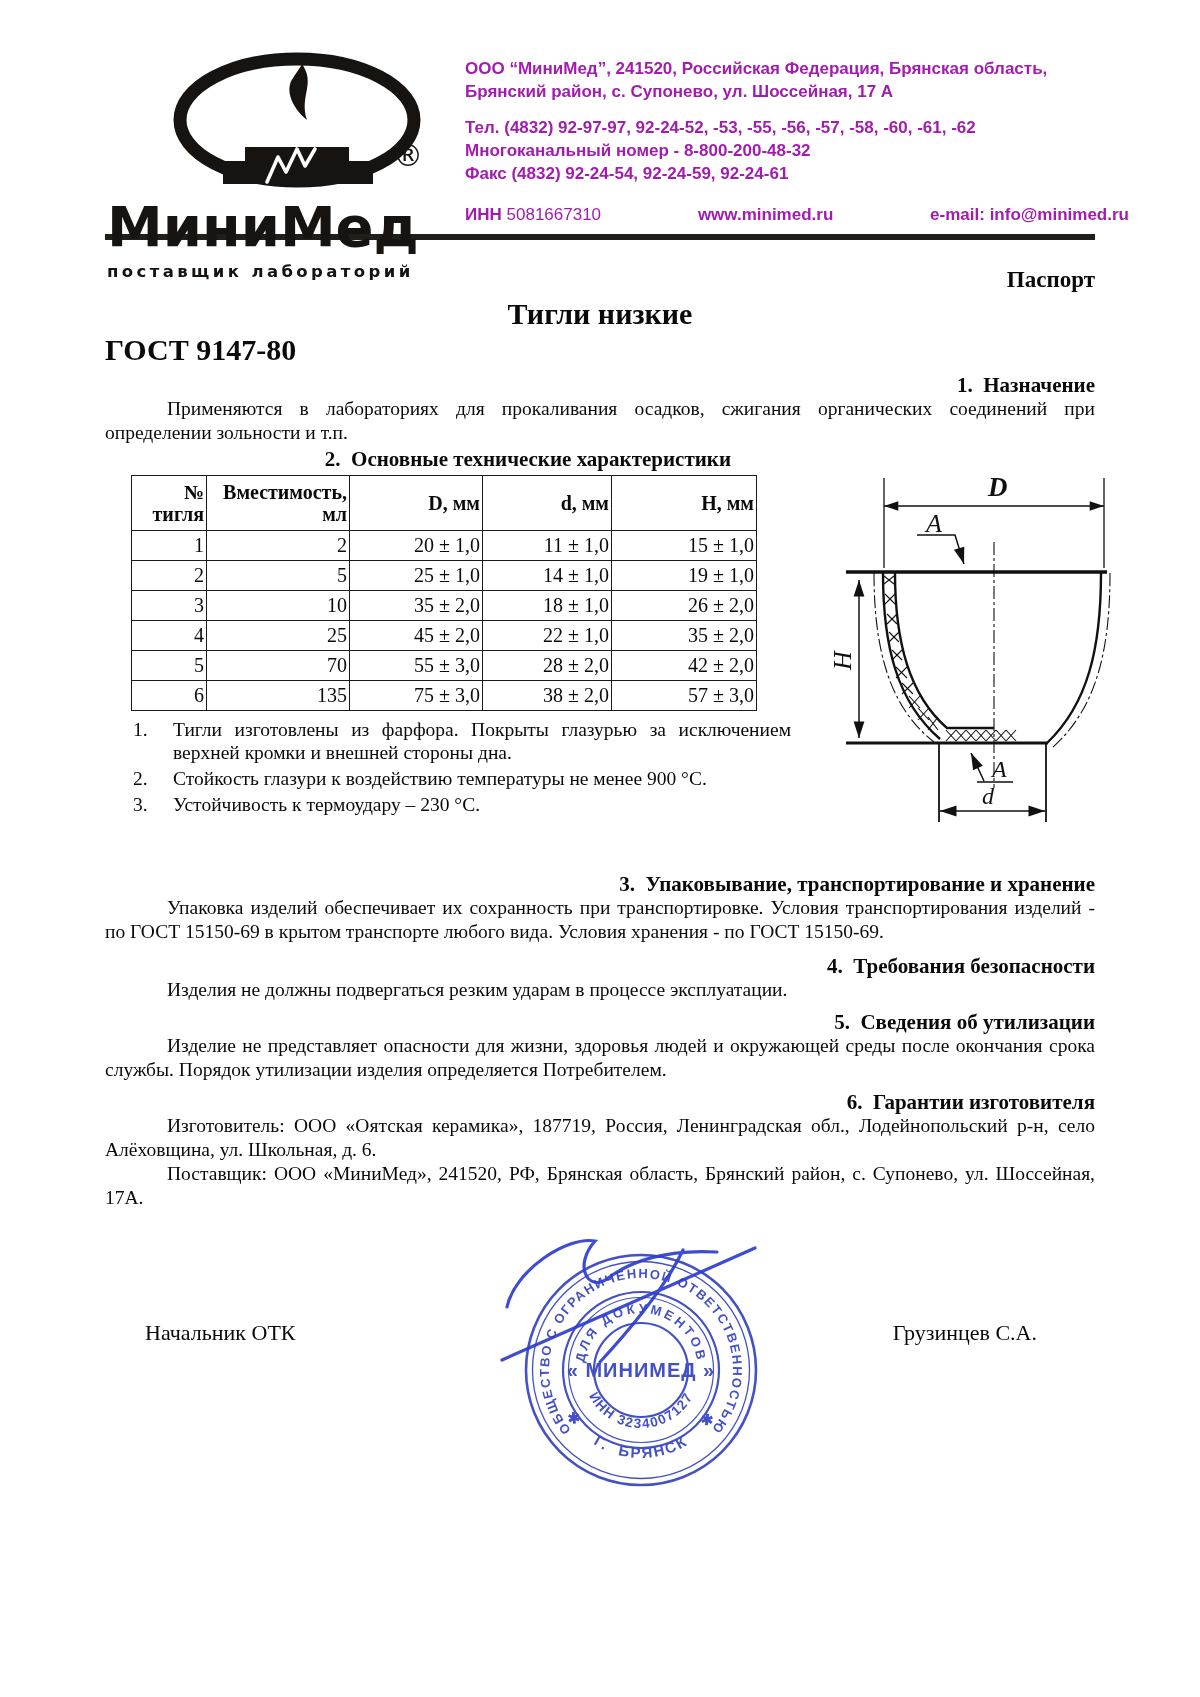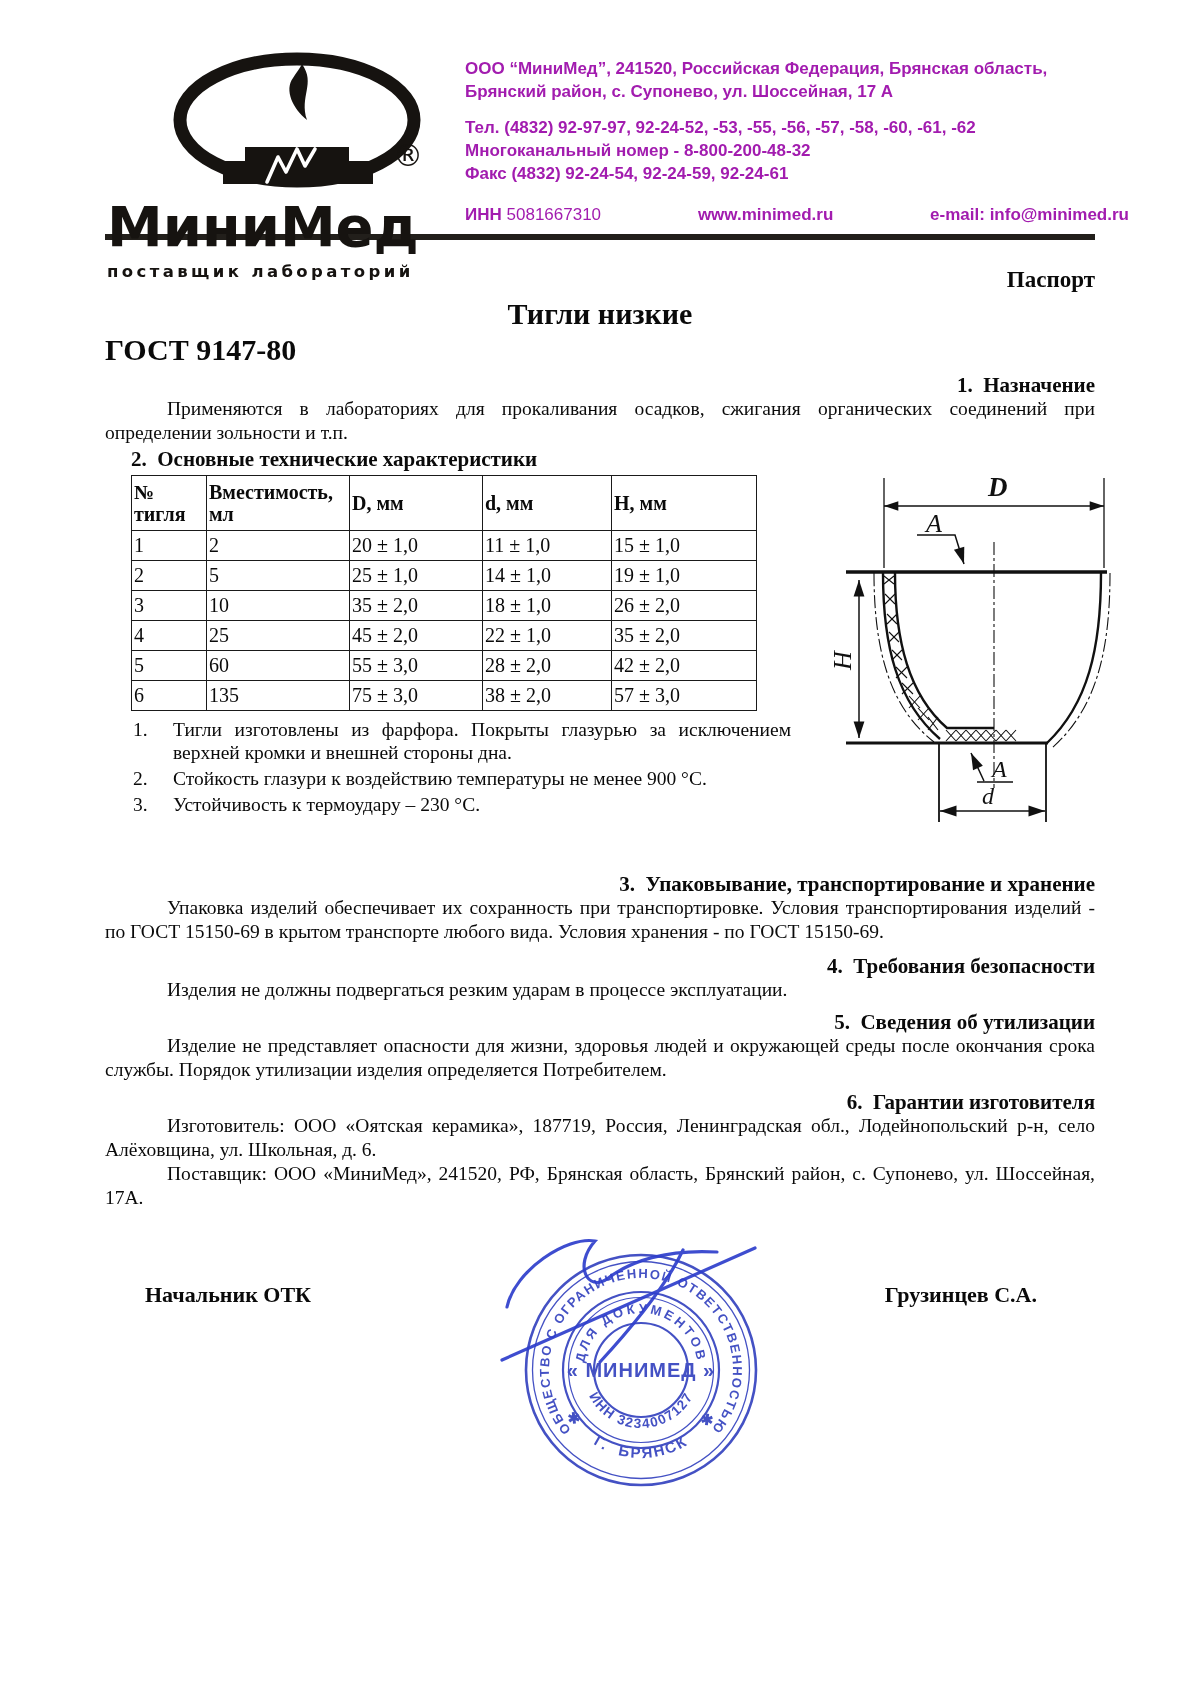--- a/index.html
+++ b/index.html
@@ -19,44 +19,44 @@
   .rule { height:6px; background:#221f1b; }
 
   
   .h-pasport { text-align:right; font-weight:bold; font-size:23px; line-height:26px; margin-top:27px; }
   .h-product { text-align:center; font-weight:bold; font-size:30px; line-height:34px; margin-top:4px; }
   .h-gost    { text-align:left; font-weight:bold; font-size:30px; line-height:34px; margin-top:2px; }
   .sec-h { text-align:right; font-weight:bold; font-size:21px; line-height:24px; margin-top:6px; }
   .para { font-size:19.5px; line-height:24px; text-align:justify; text-indent:62px; margin:0; }
 
   
-  .sec2-h { width:600px; margin:2px 0 0 26px; text-align:left; font-weight:bold; font-size:21px; line-height:24px; }
+  .sec2-h { width:600px; margin:2px 0 0 26px; text-align:right; font-weight:bold; font-size:21px; line-height:24px; }
   table.spec { border-collapse:collapse; table-layout:fixed; width:600px; margin:4px 0 0 26px;
-               font-size:20px; text-align:left; }
+               font-size:20px; text-align:right; }
   table.spec th, table.spec td { border:1.6px solid #1a1a1a; padding:0 2px; }
   table.spec th { font-weight:bold; height:54px; line-height:1.12; }
   table.spec td { height:29px; font-weight:normal; }
   .cw0{width:70px}.cw1{width:138px}.cw2{width:128px}.cw3{width:124px}.cw4{width:140px}
 
   
   .notes { width:658px; margin:7px 0 0 28px; font-size:19.5px; line-height:23px; }
   .note { display:flex; margin-top:3px; }
   .note .num { width:40px; flex:none; }
   .note .txt { flex:1; text-align:justify; }
 
   
   .drawing { position:absolute; left:766px; top:436px; }
   .stampsig { position:absolute; left:455px; top:1212px; }
 
   .sec3 { margin-top:56px; }
   .mt10 { margin-top:10px; } .mt12 { margin-top:8px; }
 
   
-  .sig-row { display:flex; justify-content:space-between; margin-top:72px;
-             padding-left:40px; padding-right:58px; font-weight:bold; font-size:22px;align-items:center; }
+  .sig-row { display:flex; justify-content:space-between; margin-top:110px;
+             padding-left:40px; padding-right:58px; font-weight:normal; font-size:22px;align-items:center; }
 
   svg text { user-select:none; }
 </style>
 </head>
 <body>
 
 <div class="page">
   <div class="content">
 
     <div class="header">
@@ -138,21 +138,21 @@
         </tr>
         <tr>
           <td>4</td>
             <td>25</td>
             <td>45 ± 2,0</td>
             <td>22 ± 1,0</td>
             <td>35 ± 2,0</td>
         </tr>
         <tr>
           <td>5</td>
-            <td>60</td>
+            <td>70</td>
             <td>55 ± 3,0</td>
             <td>28 ± 2,0</td>
             <td>42 ± 2,0</td>
         </tr>
         <tr>
           <td>6</td>
             <td>135</td>
             <td>75 ± 3,0</td>
             <td>38 ± 2,0</td>
             <td>57 ± 3,0</td>

